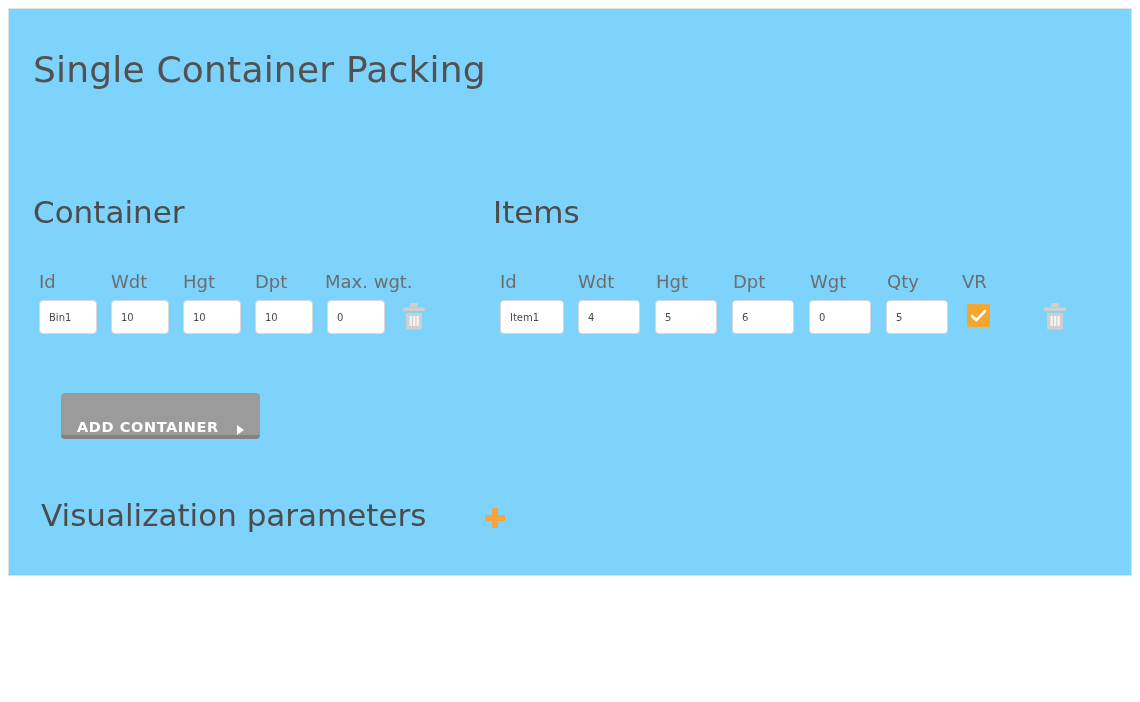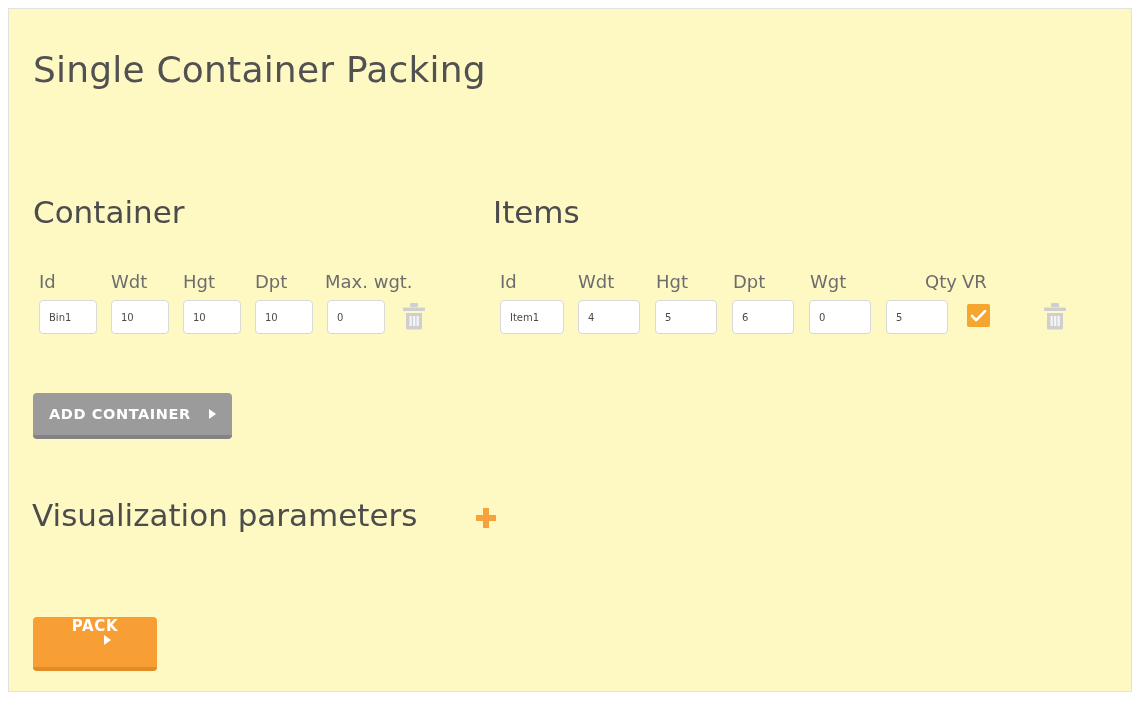--- a/index.html
+++ b/index.html
@@ -11,22 +11,22 @@
     overflow: hidden;
   }
   body {
     font-family: "DejaVu Sans", sans-serif;
   }
   .page-panel {
     position: absolute;
     left: 8px;
     top: 8px;
     width: 1124px;
-    height: 684px;
-    background: #fef9c3;
+    height: 568px;
+    background: #7dd3fc;
     border: 1px solid #e2e2e2;
     box-sizing: border-box;
     overflow: hidden;
   }
   .page-title {
     position: absolute;
     left: 24px;
     top: 40px;
     font-size: 36px;
     font-weight: 400;
@@ -86,24 +86,25 @@
     border: none;
     border-radius: 4px;
     color: #ffffff;
     font-family: "DejaVu Sans", sans-serif;
     font-weight: bold;
     font-size: 14.5px;
     letter-spacing: 0.6px;
     text-transform: uppercase;
     cursor: pointer;
     display: flex;
-    align-items: center;
+    align-items: flex-end;
     padding: 0 16px;
     height: 42px;
     white-space: nowrap;
+    margin-left: 28px;
   }
   .btn .btn-arrow {
     margin-left: 18px;
     display: inline-block;
     width: 0; height: 0;
     border-top: 5px solid transparent;
     border-bottom: 5px solid transparent;
     border-left: 7px solid #ffffff;
   }
   .btn-gray {
@@ -118,21 +119,21 @@
     font-size: 15px;
     flex-direction: column;
   }
   #add-container-btn { left: 24px; top: 384px; min-width: 192px; }
   #add-item-btn { left: 484px; top: 384px; min-width: 144px; }
   #pack-btn { left: 24px; top: 608px; min-width: 124px; padding: 0 22px; }
   #pack-btn .btn-arrow { margin-left: 24px; }
 
   .viz-row {
     position: absolute;
-    left: 23px;
+    left: 32px;
     top: 488px;
     display: flex;
     align-items: center;
     gap: 45px;
   }
   .viz-label {
     font-size: 31px;
     font-weight: 400;
     color: #4c4c4c;
     white-space: nowrap;
@@ -190,21 +191,21 @@
     <span class="btn-arrow"></span>
   </button>
 
   <div class="section-heading" id="items-heading">Items</div>
 
   <div class="field-label" style="left:491px; top:265px;">Id</div>
   <div class="field-label" style="left:569px; top:265px;">Wdt</div>
   <div class="field-label" style="left:647px; top:265px;">Hgt</div>
   <div class="field-label" style="left:724px; top:265px;">Dpt</div>
   <div class="field-label" style="left:801px; top:265px;">Wgt</div>
-  <div class="field-label" style="left:878px; top:265px;margin-left:38px;">Qty</div>
+  <div class="field-label" style="left:878px; top:265px;">Qty</div>
   <div class="field-label" style="left:953px; top:265px;">VR</div>
 
   <input class="txt-input" style="left: 491px; top: 291px; width: 64px;" type="text" value="Item1">
   <input class="txt-input" style="left: 569px; top: 291px; width: 62px;" type="text" value="4">
   <input class="txt-input" style="left: 646px; top: 291px; width: 62px;" type="text" value="5">
   <input class="txt-input" style="left: 723px; top: 291px; width: 62px;" type="text" value="6">
   <input class="txt-input" style="left: 800px; top: 291px; width: 62px;" type="text" value="0">
   <input class="txt-input" style="left: 877px; top: 291px; width: 62px;" type="text" value="5">
 
   <div class="vr-checkbox" style="left:958px; top:295px;">

